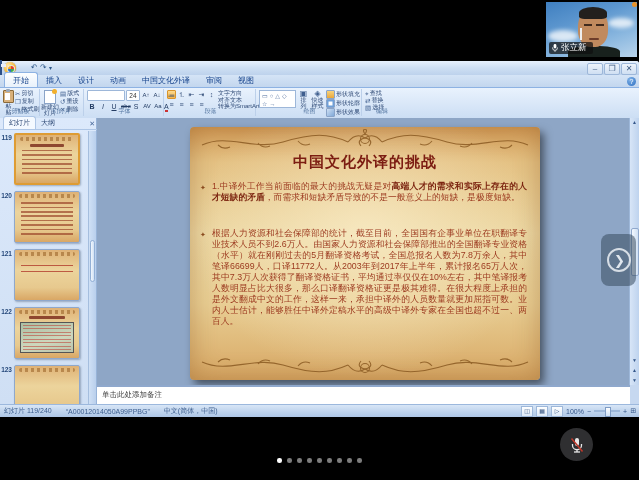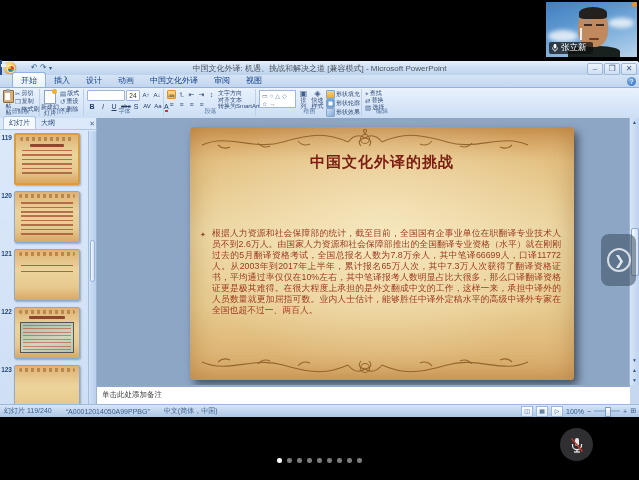--- a/index.html
+++ b/index.html
@@ -32,21 +32,21 @@
   .qat-ic{position:absolute;top:3px;font-size:8px;line-height:8px;color:#2c5687;}
   #qat-save{left:21px;top:4px;width:7px;height:7px;background:#3e6fb4;border:1px solid #2c4f86;border-radius:1px;}
   #qat-save i{position:absolute;left:1px;top:3px;width:5px;height:3px;background:#e8eefb;}
   #win-title{position:absolute;left:0;right:0;top:2px;text-align:center;font-size:8px;color:#4d555f;}
   .winbtn{position:absolute;top:2px;width:14px;height:10px;font-size:8px;line-height:10px;text-align:center;color:#3c5a82;
           background:linear-gradient(#eef4fc,#cfdff2);border:1px solid #9db7d9;border-radius:2px;}
   #btn-min{right:36px}#btn-max{right:19px}#btn-close{right:2px}
 
   
   #tabrow{position:absolute;left:0;top:14px;width:639px;height:13px;background:linear-gradient(#d5e4f6,#c3d6ee);
-          border-bottom:1px solid #8db2e3;display:flex;align-items:flex-end;padding-left:12px;box-sizing:border-box;}
+          border-bottom:1px solid #8db2e3;display:flex;align-items:flex-end;padding-left:4px;box-sizing:border-box;}
   .rtab{font-size:8px;color:#15428b;padding:2px 8px 1px;border-radius:3px 3px 0 0;}
   .rtab.active{background:linear-gradient(#fdfeff,#e8f1fb);border:1px solid #8db2e3;border-bottom:none;color:#15428b;}
   #help-btn{position:absolute;right:3px;top:2px;width:9px;height:9px;border-radius:50%;background:radial-gradient(circle at 35% 30%,#7fb2e8,#2f6fc1);
             color:#fff;font-size:7px;line-height:9px;text-align:center;}
 
   
   #ribbon{position:absolute;left:0;top:27px;width:639px;height:30px;
           background:linear-gradient(#e9f2fd,#d9e7f8 55%,#ccdef4);border-bottom:1px solid #9cb8dd;}
   .rgroup{position:absolute;top:1px;height:27px;border-right:1px solid #bcd0ea;box-sizing:border-box;}
   .glabel{position:absolute;left:0;right:0;bottom:0;text-align:center;font-size:6px;color:#52749f;}
@@ -106,21 +106,21 @@
   #editor{position:absolute;left:97px;top:57px;width:542px;height:267px;background:#8ea6c6;overflow:hidden;}
   #vscroll{position:absolute;right:0;top:0;width:9px;height:267px;background:linear-gradient(90deg,#d7e5f7,#bed3ee);border-left:1px solid #9db7d9;}
   .varr{position:absolute;left:0;width:9px;height:9px;font-size:5px;text-align:center;line-height:9px;color:#35578a;}
   #vthumb{position:absolute;left:1px;width:6px;top:110px;height:46px;background:linear-gradient(90deg,#f4f9ff,#cfe0f4);border:1px solid #8fa8cc;border-radius:2px;}
 
   
   #slide{position:absolute;left:93px;top:9px;width:350px;height:253px;border-radius:4px;
          background:
            radial-gradient(ellipse at 50% 42%, rgba(255,245,215,.55), rgba(0,0,0,0) 70%),
            linear-gradient(180deg,#d39c58 0%,#e4c183 14%,#ecd7a2 42%,#e8cd92 70%,#d8a865 100%);
-         box-shadow:4px 5px 9px rgba(0,0,0,.5), inset 0 0 26px rgba(135,80,25,.4);padding-left:34px;}
+         box-shadow:4px 5px 9px rgba(0,0,0,.5), inset 0 0 26px rgba(135,80,25,.4);}
   .flourish{position:absolute;left:8px;width:334px;height:24px;}
   #fl-top{top:2px;} #fl-bot{bottom:2px;transform:scaleY(-1);}
   #slide-title{position:absolute;left:0;right:0;top:26px;text-align:center;
                font-size:15px;font-weight:bold;color:#7c1d12;letter-spacing:1px;}
   .para{position:absolute;left:22px;right:13px;font-size:8.8px;line-height:11px;color:#9c3a20;text-align:justify;}
   #para1{top:54px;}
   #para2{top:101px;}
   .para .bullet{position:absolute;left:-12px;top:1px;font-size:7px;color:#8a4b1e;}
   .para b{color:#7c2410;}
 
@@ -177,21 +177,20 @@
   <div id="ppt">
 
     <div id="titlebar">
       <div id="orb">
           <i id="orb-core"></i>
         </div>
       <span id="qat-save"><i></i></span>
       <span class="qat-ic" style="left:31px">↶</span>
       <span class="qat-ic" style="left:40px">↷</span>
       <span class="qat-ic" style="left:49px;font-size:6px">▾</span>
-      <div id="win-title">中国文化外译: 机遇、挑战和解决之道 [兼容模式] - Microsoft PowerPoint</div>
       <span class="winbtn" id="btn-min">–</span>
       <span class="winbtn" id="btn-max">❐</span>
       <span class="winbtn" id="btn-close">✕</span>
     </div>
 
     <div id="tabrow">
       <span class="rtab active">开始</span>
       <span class="rtab">插入</span>
       <span class="rtab">设计</span>
       <span class="rtab">动画</span>
@@ -426,20 +425,23 @@
             <path d="M330 16 C 304 4, 279 22, 249 13 S 204 4, 184 13"></path>
             <path d="M150 13 q 8 -10 17 -4 q -9 2 -4 8"></path>
             <path d="M184 13 q -8 -10 -17 -4 q 9 2 4 8"></path>
             <circle cx="167" cy="10" r="4.5"></circle>
             <path d="M167 5 q 3 -4 0 -5 q -3 1 0 5"></path>
             <path d="M20 16 q 5 5 12 2 M60 14 q 5 6 12 3 M100 12 q 5 6 12 3"></path>
             <path d="M314 16 q -5 5 -12 2 M274 14 q -5 6 -12 3 M234 12 q -5 6 -12 3"></path>
           </g>
         </svg>
         <div id="slide-title">中国文化外译的挑战</div>
+        <div class="para" id="para1">
+          <span class="bullet">✦</span><span>1.中译外工作当前面临的最大的挑战无疑是对</span><b>高端人才的需求和实际上存在的人才短缺的矛盾</b><span>，而需求和短缺矛盾导致的不是一般意义上的短缺，是极度短缺。</span>
+        </div>
         <div class="para" id="para2">
           <span class="bullet">✦</span><span>根据人力资源和社会保障部的统计，截至目前，全国国有企事业单位在职翻译专业技术人员不到2.6万人。由国家人力资源和社会保障部推出的全国翻译专业资格（水平）就在刚刚过去的5月翻译资格考试，全国总报名人数为7.8万余人，其中笔译66699人，口译11772人。从2003年到2017年上半年，累计报名65万人次，其中7.3万人次获得了翻译资格证书，平均通过率仅仅在10%左右，其中笔译报考人数明显占比大很多，那么口译翻译资格证更是极其难得。在很大程度上承担的是外文翻成中文的工作，这样一来，承担中译外的人员数量就更加屈指可数。业内人士估计，能够胜任中译外定稿水平的高级中译外专家在全国也超不过一、两百人。</span>
         </div>
         <svg id="fl-bot" class="flourish" viewBox="0 0 334 24">
           <g stroke="#8a5a22" stroke-width="1.1" fill="none" opacity="0.85">
             <path d="M4 16 C 30 4, 55 22, 85 13 S 130 4, 150 13"></path>
             <path d="M330 16 C 304 4, 279 22, 249 13 S 204 4, 184 13"></path>
             <path d="M150 13 q 8 -10 17 -4 q -9 2 -4 8"></path>
             <path d="M184 13 q -8 -10 -17 -4 q 9 2 4 8"></path>
             <circle cx="167" cy="10" r="4.5"></circle>

